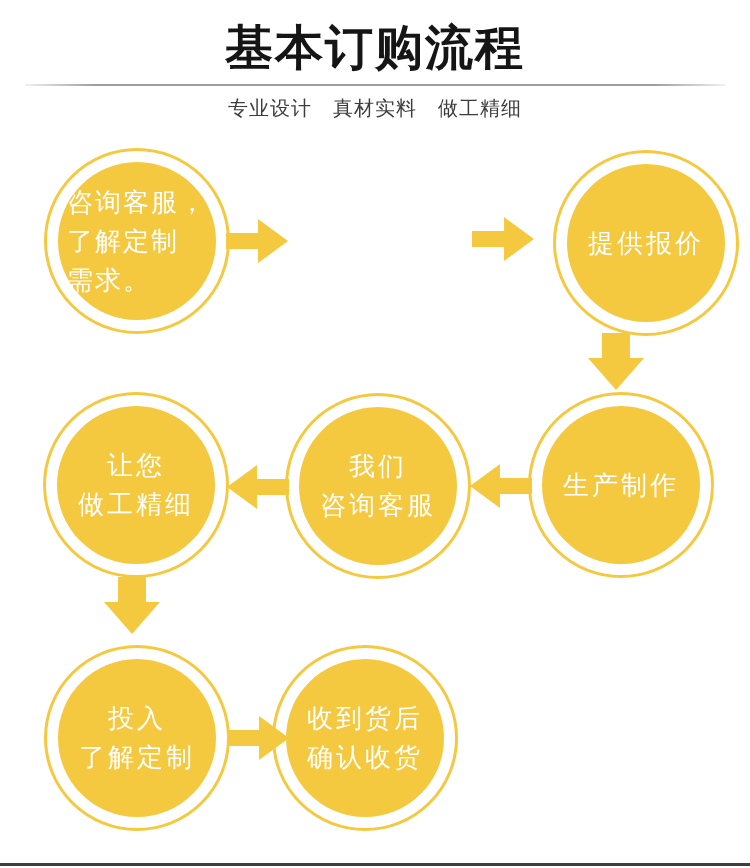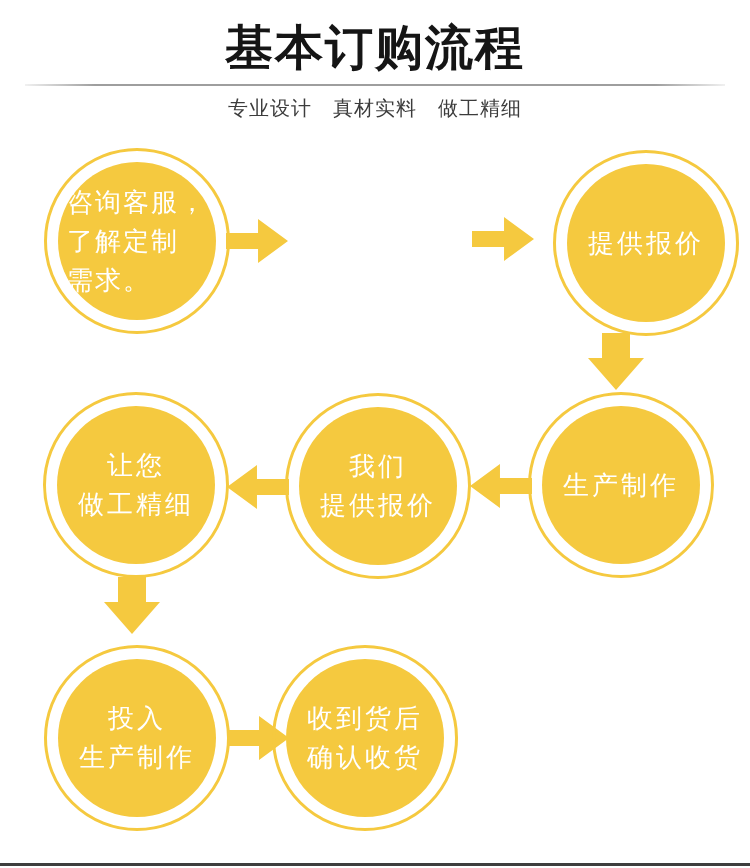--- a/index.html
+++ b/index.html
@@ -136,21 +136,21 @@
 
   <div class="arrow arrow-h" style="left:470px;top:464px">
     <svg viewBox="0 0 60 44" preserveAspectRatio="none">
         <polygon fill="currentColor" points="60,14 29,14 29,0 0,22 29,44 29,30 60,30"></polygon>
       </svg>
   </div>
 
   <div class="circle" style="left:285px;top:393px">
     <div class="circle-inner">
       <span class="circle-label">我们
-提供报价</span>
+咨询客服</span>
     </div>
   </div>
 
   <div class="arrow arrow-h" style="left:227px;top:465px">
     <svg viewBox="0 0 60 44" preserveAspectRatio="none">
         <polygon fill="currentColor" points="60,14 29,14 29,0 0,22 29,44 29,30 60,30"></polygon>
       </svg>
   </div>
 
   <div class="circle" style="left:43px;top:392px">
@@ -162,21 +162,21 @@
 
   <div class="arrow arrow-v" style="left:104px;top:577px">
     <svg viewBox="0 0 56 57" preserveAspectRatio="none">
         <polygon fill="currentColor" points="14,0 42,0 42,25 56,25 28,57 0,25 14,25"></polygon>
       </svg>
   </div>
 
   <div class="circle" style="left:44px;top:645px">
     <div class="circle-inner">
       <span class="circle-label">投入
-生产制作</span>
+了解定制</span>
     </div>
   </div>
 
   <div class="arrow arrow-h" style="left:227px;top:716px">
     <svg viewBox="0 0 60 44" preserveAspectRatio="none">
         <polygon fill="currentColor" points="0,14 31,14 31,0 60,22 31,44 31,30 0,30"></polygon>
       </svg>
   </div>
 
   <div class="circle" style="left:272px;top:645px">

